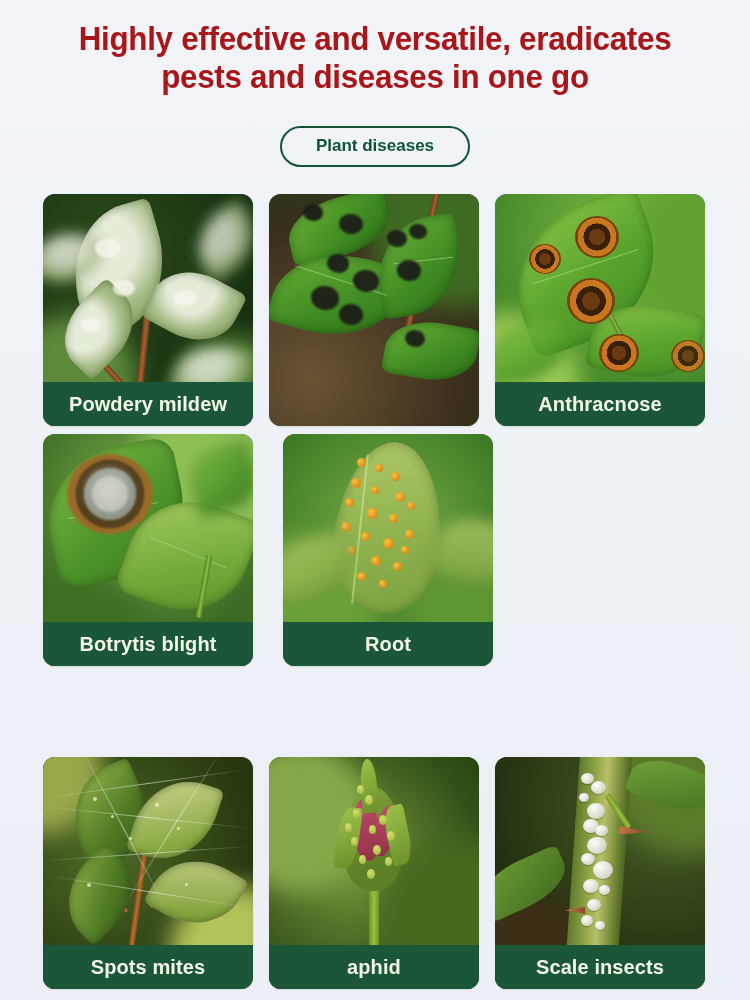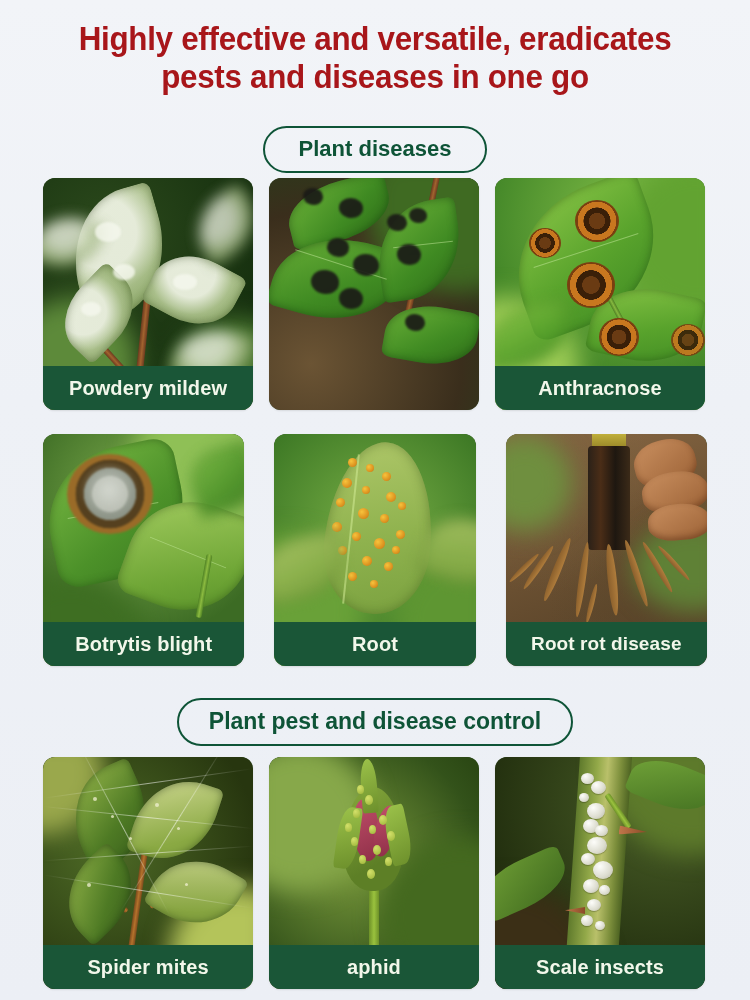--- a/index.html
+++ b/index.html
@@ -21,21 +21,21 @@
   }
   .title .ln{display:block;white-space:nowrap;}
 
   
   .pill-wrap{position:absolute;left:0;width:750px;text-align:center;}
   .pill{
     display:inline-block;
     border:2.5px solid #0e5437;border-radius:26px;
     color:#0e5437;font-weight:bold;background:transparent;
   }
-  .pill.s1{font-size:22px;padding:8px 34px 9px;}
+  .pill.s1{font-size:17px;padding:8px 34px 9px;}
   .pill.s2{font-size:23px;padding:8px 30px 9px;}
 
   
   .grid{position:absolute;display:flex;gap:16px;left:43px;width:664px;}
   .card{
     position:relative;width:210px;height:232px;
     border-radius:12px;overflow:hidden;
     background:#2e4d22;
     box-shadow:0 1px 2px rgba(0,0,0,.10);
   }
@@ -140,21 +140,21 @@
 
   <div class="title">
     <span class="ln">Highly effective and versatile, eradicates</span>
     <span class="ln">pests and diseases in one go</span>
   </div>
 
   <div class="pill-wrap" style="top:126px;">
     <span class="pill s1">Plant diseases</span>
   </div>
 
-  <div class="grid" style="top:178px;">
+  <div class="grid" style="top:194px;">
 
     <div class="card">
       <div class="photo pm-bg">
         <div class="bgleaf blur2" style="background:radial-gradient(circle at 20% 75%,#5d8a3a 0 22%,transparent 23%),radial-gradient(circle at 85% 82%,#4a7730 0 20%,transparent 21%);"></div>
         <div class="stem" style="left:96px;top:118px;width:7px;height:96px;transform:rotate(6deg);"></div>
         <div class="stem" style="left:62px;top:150px;width:6px;height:50px;transform:rotate(-42deg);"></div>
         <div class="leaf" style="left:30px;top:18px;width:92px;height:118px;transform:rotate(-18deg);" class-note="main"></div>
         <div class="leaf pm-l" style="left:28px;top:14px;width:96px;height:122px;transform:rotate(-16deg);"></div>
         <div class="leaf pm-l" style="left:108px;top:78px;width:86px;height:68px;transform:rotate(28deg);border-radius:60% 10% 60% 10%;"></div>
         <div class="leaf pm-l" style="left:14px;top:104px;width:84px;height:62px;transform:rotate(-46deg);border-radius:60% 10% 60% 10%;"></div>
@@ -253,46 +253,22 @@
         <div class="pust" style="left:110px;top:128px;width:9px;height:9px;"></div>
         <div class="pust" style="left:74px;top:138px;width:9px;height:9px;"></div>
         <div class="pust" style="left:96px;top:146px;width:8px;height:8px;"></div>
         <div class="pust" style="left:118px;top:112px;width:8px;height:8px;"></div>
         <div class="leafB ru-l blur" style="left:-14px;top:104px;width:84px;height:60px;transform:rotate(-14deg);opacity:.9;border-radius:56% 12% 56% 12%;"></div>
         <div class="leafB ru-l blur" style="left:148px;top:84px;width:84px;height:66px;transform:rotate(18deg);opacity:.9;border-radius:56% 12% 56% 12%;"></div>
       </div>
       <div class="cap">Root</div>
     </div>
 
-    <div class="card">
-      <div class="photo rr-bg">
-        <div class="rr-soil"></div>
-        <div class="bgleaf blur2" style="background:radial-gradient(ellipse at 16% 26%,#6f8f3f 0 16%,transparent 17%),radial-gradient(ellipse at 86% 56%,#5f8136 0 20%,transparent 21%);"></div>
-        <div class="rr-top" style="left:86px;top:-4px;width:34px;height:22px;"></div>
-        <div class="rr-stem" style="left:82px;top:12px;width:42px;height:104px;"></div>
-        <div class="finger" style="left:128px;top:6px;width:62px;height:46px;transform:rotate(-14deg);"></div>
-        <div class="finger" style="left:136px;top:38px;width:66px;height:40px;transform:rotate(-8deg);"></div>
-        <div class="finger" style="left:142px;top:70px;width:62px;height:36px;transform:rotate(-4deg);"></div>
-        <div class="root" style="left:60px;top:104px;width:8px;height:68px;transform:rotate(22deg);"></div>
-        <div class="root" style="left:78px;top:108px;width:7px;height:76px;transform:rotate(8deg);"></div>
-        <div class="root" style="left:98px;top:110px;width:9px;height:72px;transform:rotate(-6deg);"></div>
-        <div class="root" style="left:116px;top:106px;width:7px;height:70px;transform:rotate(-18deg);"></div>
-        <div class="root" style="left:44px;top:112px;width:6px;height:52px;transform:rotate(34deg);"></div>
-        <div class="root" style="left:134px;top:108px;width:6px;height:58px;transform:rotate(-30deg);"></div>
-        <div class="root" style="left:150px;top:112px;width:5px;height:46px;transform:rotate(-42deg);"></div>
-        <div class="root" style="left:30px;top:120px;width:5px;height:40px;transform:rotate(46deg);"></div>
-        <div class="root" style="left:88px;top:150px;width:5px;height:40px;transform:rotate(14deg);"></div>
-      </div>
-      <div class="cap sm">Root rot disease</div>
-    </div>
-  </div>
-
-  <div class="pill-wrap" style="top:698px;">
-    <span class="pill s2">Plant pest and disease control</span>
-  </div>
+  </div>
+
 
   <div class="grid" style="top:757px;">
 
     <div class="card">
       <div class="photo sm-bg">
         <div class="bgleaf blur2" style="background:radial-gradient(circle at 86% 80%,#b4c45a 0 22%,transparent 23%),radial-gradient(circle at 8% 14%,#9aa84c 0 18%,transparent 19%);"></div>
         <div class="stem" style="left:92px;top:88px;width:6px;height:110px;transform:rotate(8deg);background:linear-gradient(90deg,#7a4a1c,#b5722c,#7a4a1c);"></div>
         <div class="stem" style="left:60px;top:106px;width:5px;height:58px;transform:rotate(-48deg);background:linear-gradient(90deg,#7a4a1c,#b5722c,#7a4a1c);"></div>
         <div class="stem" style="left:124px;top:104px;width:5px;height:54px;transform:rotate(44deg);background:linear-gradient(90deg,#7a4a1c,#b5722c,#7a4a1c);"></div>
         <div class="leaf sm-l" style="left:28px;top:12px;width:78px;height:92px;transform:rotate(-24deg);"></div>
@@ -308,21 +284,21 @@
         <div class="sm-web" style="left:-20px;top:70px;width:200px;transform:rotate(62deg);"></div>
         <div class="sm-web" style="left:30px;top:70px;width:200px;transform:rotate(-58deg);"></div>
         <div class="sm-dot" style="left:50px;top:40px;width:4px;height:4px;"></div>
         <div class="sm-dot" style="left:68px;top:58px;width:3px;height:3px;"></div>
         <div class="sm-dot" style="left:112px;top:46px;width:4px;height:4px;"></div>
         <div class="sm-dot" style="left:134px;top:70px;width:3px;height:3px;"></div>
         <div class="sm-dot" style="left:44px;top:126px;width:4px;height:4px;"></div>
         <div class="sm-dot" style="left:142px;top:126px;width:3px;height:3px;"></div>
         <div class="sm-dot" style="left:86px;top:80px;width:3px;height:3px;"></div>
       </div>
-      <div class="cap">Spider mites</div>
+      <div class="cap">Spots mites</div>
     </div>
 
     <div class="card">
       <div class="photo ap-bg">
         <div class="bgleaf blur2" style="background:radial-gradient(circle at 20% 30%,#87a84a 0 26%,transparent 27%),radial-gradient(circle at 84% 66%,#44691f 0 28%,transparent 29%);"></div>
         <div class="apstem" style="left:100px;top:128px;width:10px;height:70px;"></div>
         <div class="bud" style="left:74px;top:30px;width:60px;height:104px;"></div>
         <div class="petal" style="left:84px;top:42px;width:26px;height:62px;transform:rotate(-8deg);"></div>
         <div class="petal" style="left:106px;top:48px;width:20px;height:52px;transform:rotate(10deg);"></div>
         <div class="sep" style="left:68px;top:50px;width:22px;height:62px;transform:rotate(8deg);"></div>

